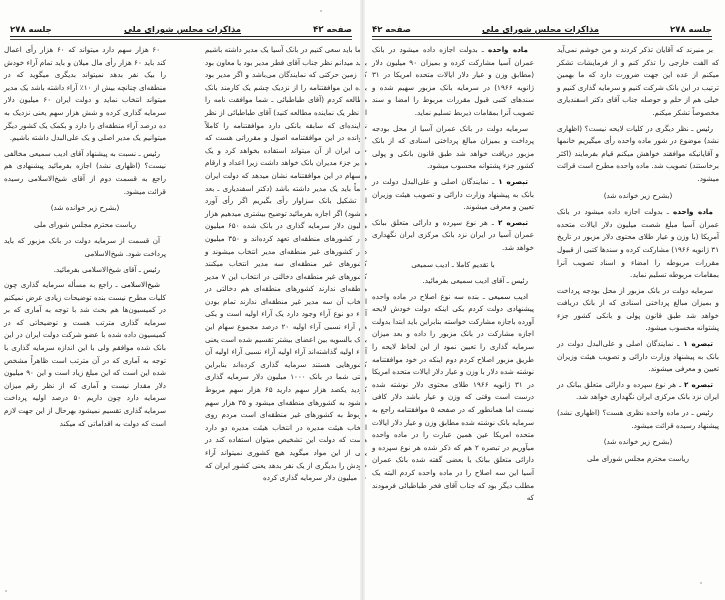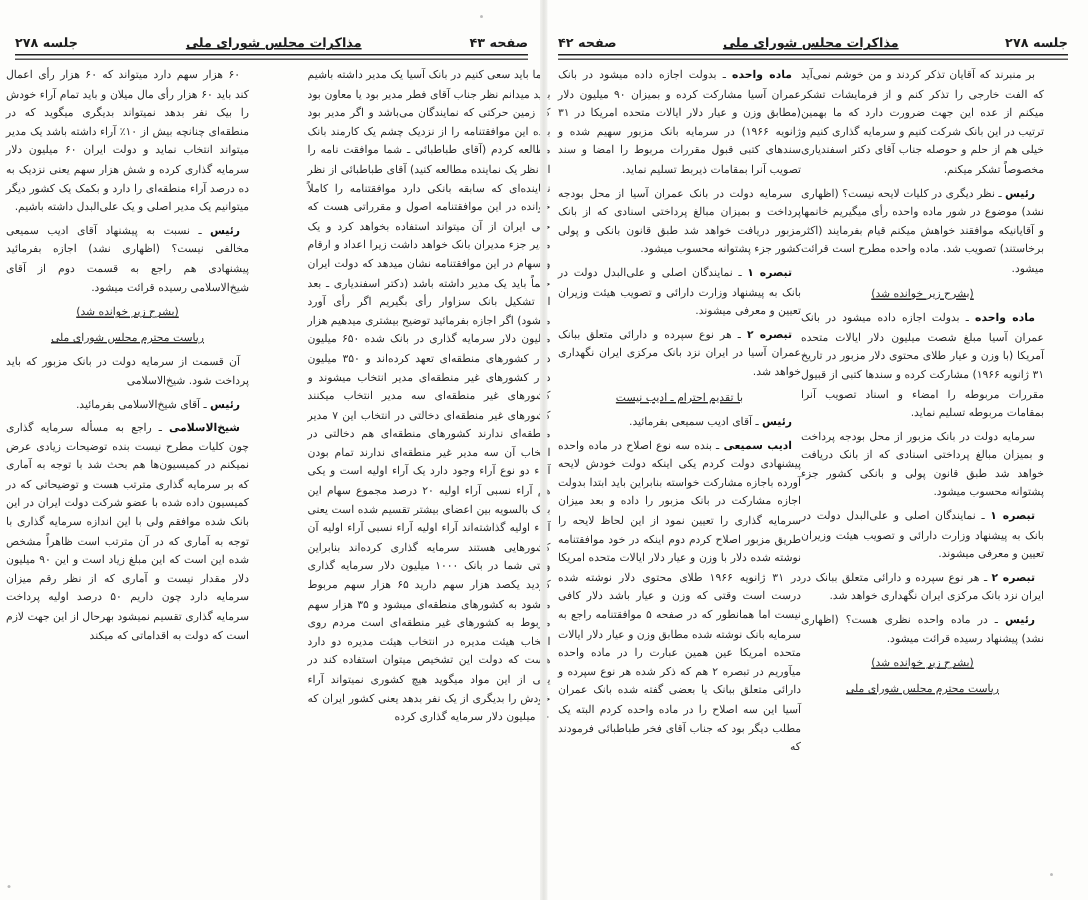--- a/index.html
+++ b/index.html
@@ -44,27 +44,27 @@
   .col {
     position: absolute; top: 44px;
     width: 162px;
     direction: rtl; text-align: justify;
     font-size: 7.2px; line-height: 12.6px;
     color: #2a2a2a;
     font-family: "DejaVu Sans", sans-serif;
   }
   .page.left .col.c1 { left: 205px; }
   .page.left .col.c2 { left: 4px; }
-  .page.right .col.c1 { left: 170px; }
+  .page.right .col.c1 { left: 193px; }
   .page.right .col.c2 { left: 8px; }
   .p { margin: 0 0 0 0; text-indent: 6px; }
   .p.gap { margin-top: 3px; }
-  .center { text-align: center; text-indent: 0; margin: 4px 0; text-decoration: underline; }
+  .center { text-align: center; text-indent: 0; margin: 4px 0; }
   .b { font-weight: bold; color: #111; }
-  .speaker { font-weight: bold; color: #111; }
+  .speaker { font-weight: normal; color: #111; }
   .speck { position: absolute; width: 2px; height: 2px; background: #bbb; border-radius: 1px; }
 </style>
 </head>
 <body>
 
 <div class="spread">
 
   <div class="page left">
     <div class="header">
       <span>صفحه ۴۳</span>
@@ -109,21 +109,21 @@
         <div class="p gap"><span class="b">تبصره ۲</span> <span>ـ هر نوع سپرده و دارائی متعلق ببانک در ایران نزد بانک مرکزی ایران نگهداری خواهد شد.</span></div>
         <div class="p gap"><span class="speaker">رئیس</span> <span>ـ در ماده واحده نظری هست؟ (اظهاری نشد) پیشنهاد رسیده قرائت میشود.</span></div>
         <div class="p center">(بشرح زیر خوانده شد)</div>
         <div class="p center">ریاست محترم مجلس شورای ملی</div>
       </div>
     <div class="col c2">
         <div class="p"><span class="b">ماده واحده</span> <span>ـ بدولت اجازه داده میشود در بانک عمران آسیا مشارکت کرده و بمیزان ۹۰ میلیون دلار (مطابق وزن و عیار دلار ایالات متحده امریکا در ۳۱ ژانویه ۱۹۶۶) در سرمایه بانک مزبور سهیم شده و سندهای کتبی قبول مقررات مربوط را امضا و سند تصویب آنرا بمقامات ذیربط تسلیم نماید.</span></div>
         <div class="p gap"><span>سرمایه دولت در بانک عمران آسیا از محل بودجه پرداخت و بمیزان مبالغ پرداختی اسنادی که از بانک مزبور دریافت خواهد شد طبق قانون بانکی و پولی کشور جزء پشتوانه محسوب میشود.</span></div>
         <div class="p gap"><span class="b">تبصره ۱</span> <span>ـ نمایندگان اصلی و علی‌البدل دولت در بانک به پیشنهاد وزارت دارائی و تصویب هیئت وزیران تعیین و معرفی میشوند.</span></div>
         <div class="p gap"><span class="b">تبصره ۲</span> <span>ـ هر نوع سپرده و دارائی متعلق ببانک عمران آسیا در ایران نزد بانک مرکزی ایران نگهداری خواهد شد.</span></div>
-        <div class="p center">با تقدیم احترام ـ ادیب نیست</div>
+        <div class="p center">با تقدیم کاملا ـ ادیب سمیعی</div>
         <div class="p gap"><span class="speaker">رئیس</span> <span>ـ آقای ادیب سمیعی بفرمائید.</span></div>
         <div class="p gap"><span class="speaker">ادیب سمیعی</span> <span>ـ بنده سه نوع اصلاح در ماده واحده پیشنهادی دولت کردم یکی اینکه دولت خودش لایحه آورده باجازه مشارکت خواسته بنابراین باید ابتدا بدولت اجازه مشارکت در بانک مزبور را داده و بعد میزان سرمایه گذاری را تعیین نمود از این لحاظ لایحه را طریق مزبور اصلاح کردم دوم اینکه در خود موافقتنامه نوشته شده دلار با وزن و عیار دلار ایالات متحده امریکا در ۳۱ ژانویه ۱۹۶۶ طلای محتوی دلار نوشته شده درست است وقتی که وزن و عیار باشد دلار کافی نیست اما همانطور که در صفحه ۵ موافقتنامه راجع به سرمایه بانک نوشته شده مطابق وزن و عیار دلار ایالات متحده امریکا عین همین عبارت را در ماده واحده میآوریم در تبصره ۲ هم که ذکر شده هر نوع سپرده و دارائی متعلق ببانک یا بعضی گفته شده بانک عمران آسیا این سه اصلاح را در ماده واحده کردم البته یک مطلب دیگر بود که جناب آقای فخر طباطبائی فرمودند که</span></div>
       </div>
   </div>
 
   <div class="speck" style="left:320px;top:10px"></div>
   <div class="speck" style="left:5px;top:590px"></div>
   <div class="speck" style="left:700px;top:582px"></div>
 </div>
 

